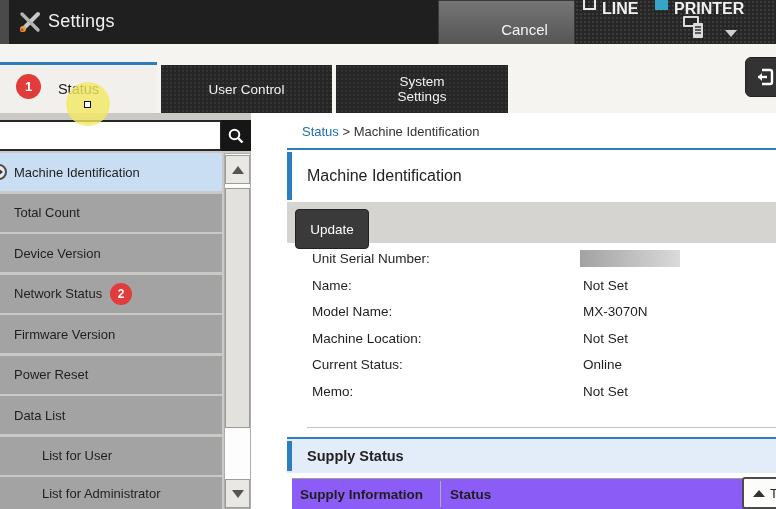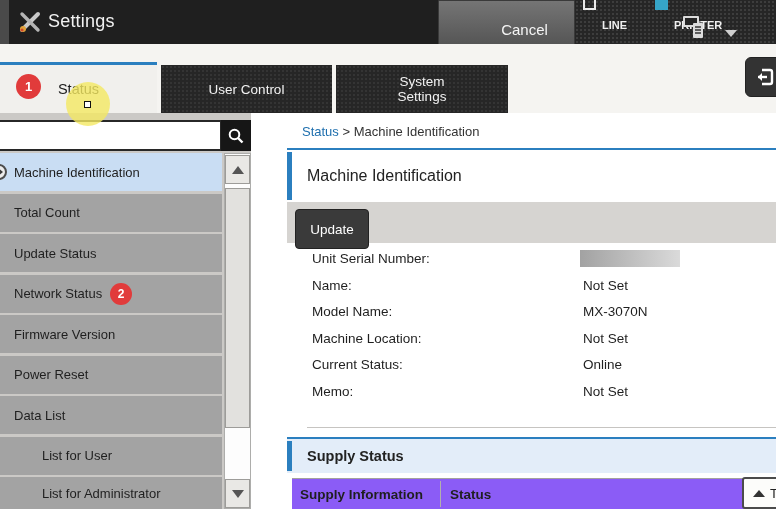--- a/index.html
+++ b/index.html
@@ -12,21 +12,21 @@
   .topbar-accent { left:0; top:0; width:9px; height:44px; background:#4a4a4a; }
   .app-title { left:48px; top:11px; color:#f2f2f2; font-size:18px; letter-spacing:.2px; }
   .tools-ico { left:16px; top:8px; }
   .cancel-btn { left:438px; top:0; width:137px; height:58px; background:linear-gradient(#757575,#4c4c4c);
     border:1px solid #3a3a3a; border-radius:0 0 4px 4px; color:#f5f5f5; font-size:15px;
     display:flex; align-items:center; justify-content:center;padding-left:36px; }
   .status-zone { left:575px; top:0; width:201px; height:44px; background-color:#262626;
     background-image:radial-gradient(#3d3d3d 1px, rgba(0,0,0,0) 1.2px); background-size:4px 4px; }
   .chk { width:13px; height:13px; border:2px solid #e9e9e9; position:absolute; top:-3px; }
   .chk.filled { background:#36a5c8; border-color:#36a5c8; }
-  .chk-label { position:absolute; top:0px; color:#f0f0f0; font-size:11px; font-weight:bold;margin-top:19px; }
+  .chk-label { position:absolute; top:0px; color:#f0f0f0; font-size:16px; font-weight:bold; }
   .drop-tri { width:0; height:0; border-left:6px solid transparent; border-right:6px solid transparent;
     border-top:7px solid #cfcfcf; position:absolute; left:150px; top:30px; }
 
   
   .substrip { left:0; top:44px; width:776px; height:19px; background:#f5f4f1; }
   .tabrow-bg { left:0; top:63px; width:776px; height:50px; background:#f5f4f1; }
   .tab { position:absolute; top:65px; height:48px; background-color:#262626;
     background-image:radial-gradient(#343434 1px, rgba(0,0,0,0) 1.2px); background-size:4px 4px;
     color:#f2f2f2; font-size:13.5px; display:flex; align-items:center; justify-content:center; text-align:center; }
   .tab.active { top:62px; height:51px; background:#f1f0ed; color:#1a1a1a; border-top:3px solid #2b7fbf; font-size:14.5px; }
@@ -162,21 +162,21 @@
 <div class="nav-item selected" style="top:153px">
   <span class="sel-ico">
       <i></i>
     </span>
   <span>Machine Identification</span>
 </div>
 <div class="nav-item" style="top:193.5px">
   <span>Total Count</span>
 </div>
 <div class="nav-item" style="top:234px">
-  <span>Update Status</span>
+  <span>Device Version</span>
 </div>
 <div class="nav-item" style="top:274.5px">
   <span>Network Status</span>
   <span class="badge badge-2">2</span>
 </div>
 <div class="nav-item" style="top:315px">
   <span>Firmware Version</span>
 </div>
 <div class="nav-item" style="top:355.5px">
   <span>Power Reset</span>

